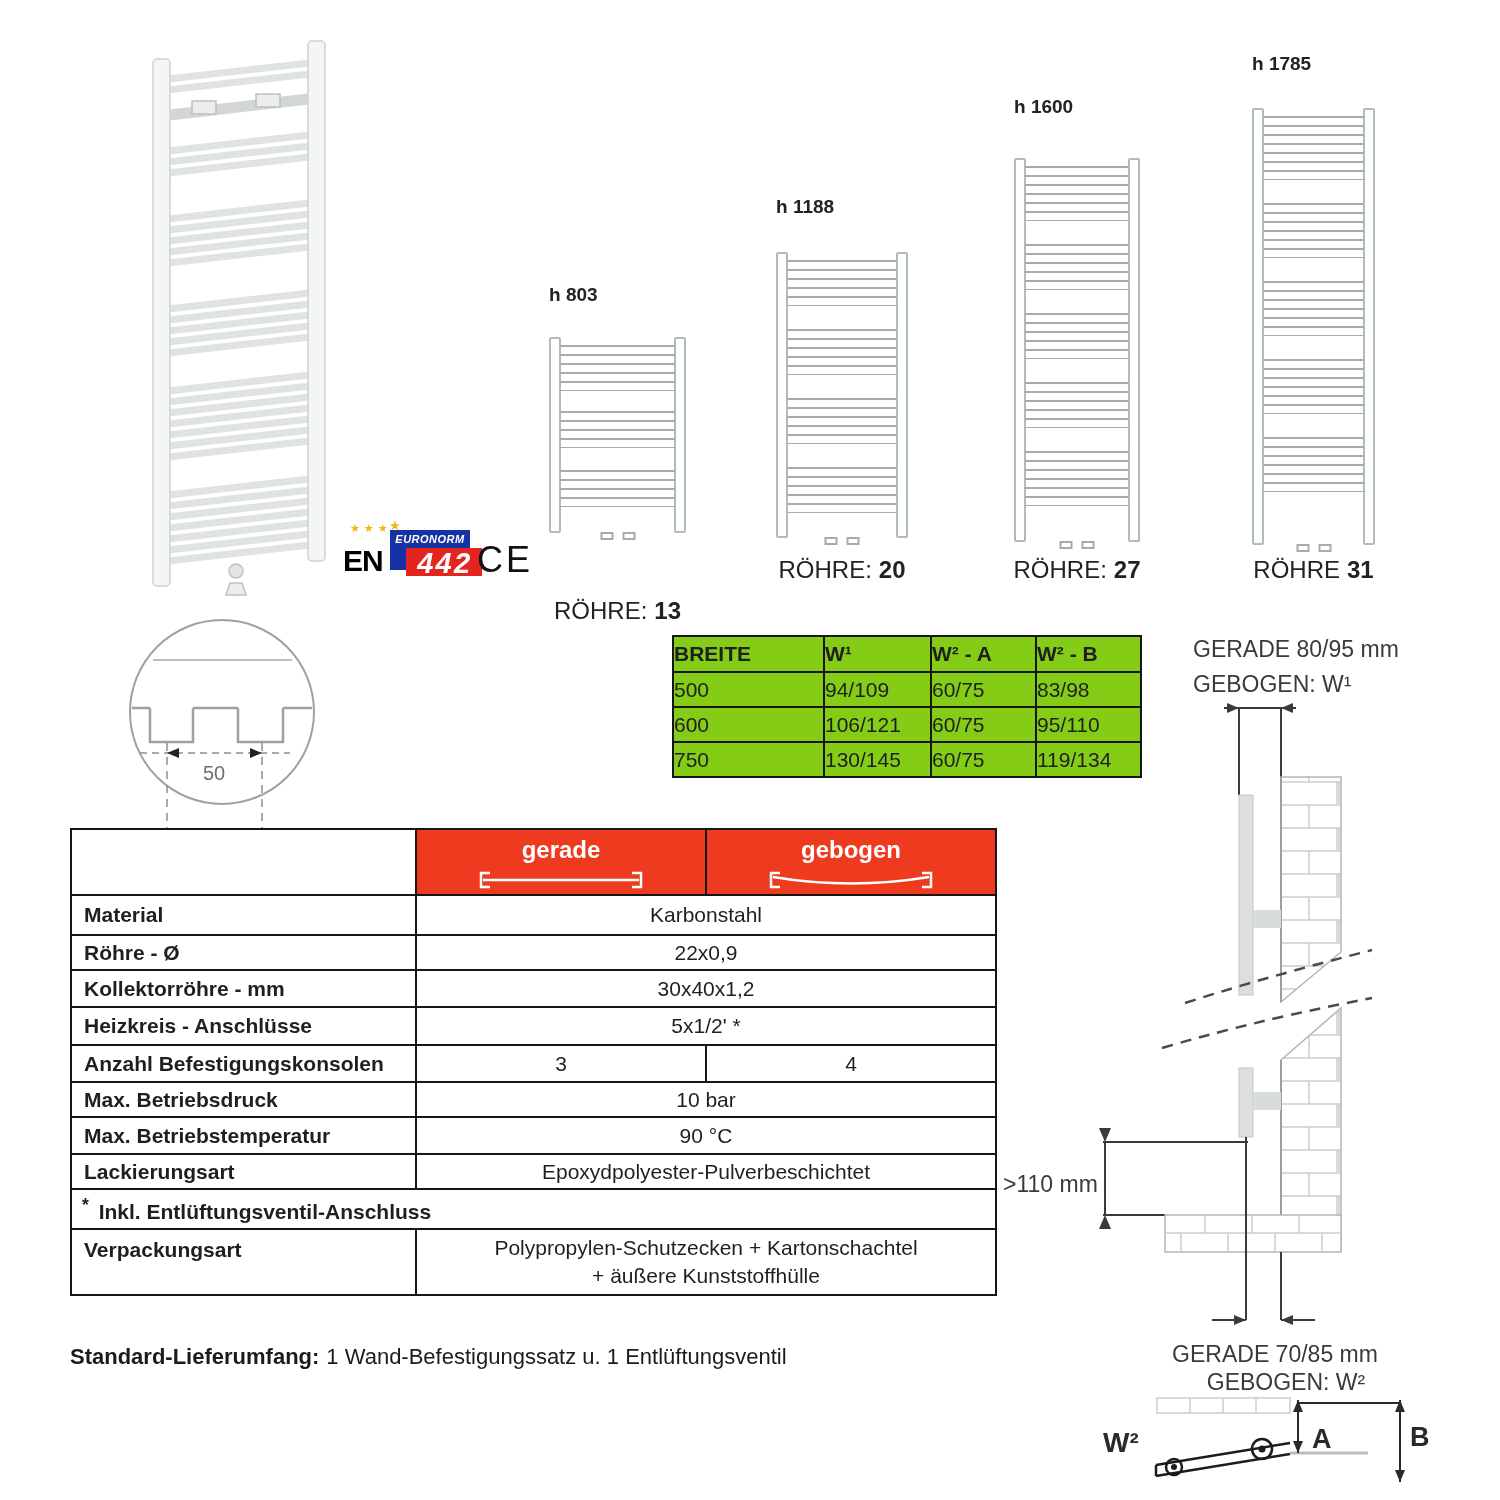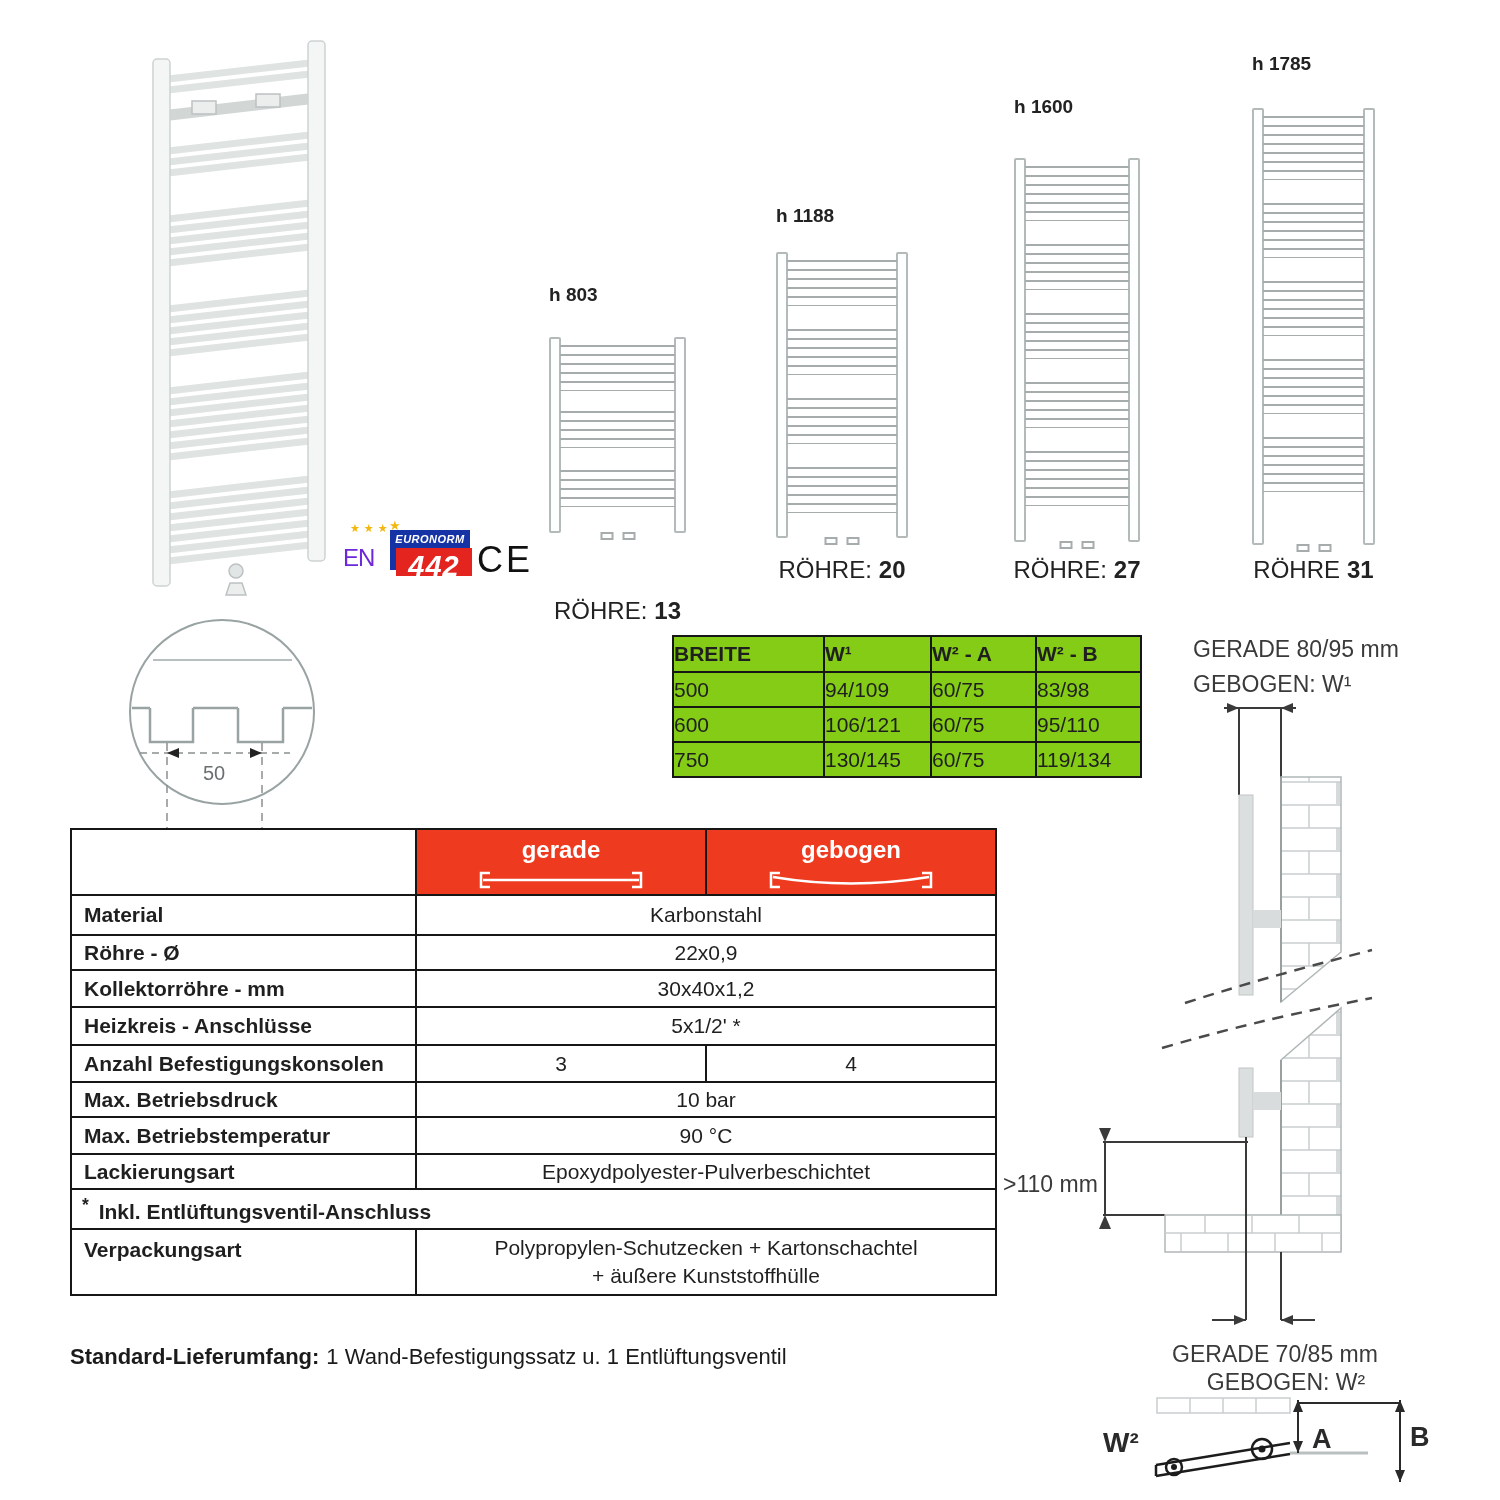--- a/index.html
+++ b/index.html
@@ -19,24 +19,24 @@
   .schem .feet{position:absolute;bottom:-7px;left:50%;transform:translateX(-50%);display:flex;gap:9px;}
   .schem .feet i{display:block;width:13px;height:8px;border:2px solid var(--mgray);background:#fff;}
   .h-label{position:absolute;font-size:19px;font-weight:bold;color:#222;text-align:left;}
   .roehre{position:absolute;font-size:24px;color:#222;text-align:center;white-space:nowrap;}
   .roehre b{margin-left:7px;}
 
   
   .badge{position:absolute;left:343px;top:522px;width:160px;height:66px;}
   .badge .stars{position:absolute;left:7px;top:0;font-size:11px;color:var(--star);letter-spacing:4px;}
   .badge .star2{position:absolute;left:46px;top:-4px;font-size:13px;color:var(--star);}
-  .badge .en{position:absolute;left:0;top:22px;font-size:24px;font-weight:normal;color:#6d28d9;letter-spacing:-1px;}
+  .badge .en{position:absolute;left:0;top:22px;font-size:30px;font-weight:bold;color:#000000;letter-spacing:-1px;}
   .badge .bluebox{position:absolute;left:47px;top:8px;width:80px;height:40px;background:var(--badge-blue);}
   .badge .bluebox span{display:block;text-align:center;font-size:11px;font-weight:bold;font-style:italic;color:#fff;margin-top:3px;letter-spacing:0.5px;}
-  .badge .redbox{position:absolute;left:53px;top:26px;width:76px;height:28px;background:var(--badge-red);text-align:center;}
+  .badge .redbox{position:absolute;left:63px;top:26px;width:76px;height:28px;background:var(--badge-red);text-align:center;font-family:Liberation Mono, monospace;}
   .badge .redbox span{font-size:29px;font-weight:bold;font-style:italic;color:#fff;line-height:36px;letter-spacing:1px;}
   .badge .ce{position:absolute;left:134px;top:16px;font-size:36px;font-weight:500;color:#111;letter-spacing:3px;transform:scaleY(1.05);}
 
   
   table{border-collapse:collapse;}
   .breite{position:absolute;left:672px;top:635px;table-layout:fixed;}
   .breite th,.breite td{border:2px solid #161616;font-size:21px;text-align:left;background:#84cc16;}
   .breite th{font-weight:bold;height:36px;}
   .breite td{height:35px;font-weight:normal;}
 
@@ -133,21 +133,21 @@
     <div class="rg" style="top:133px;height:37px;"></div>
     <div class="feet">
         <i></i>
         <i></i>
       </div>
   </div>
   <div class="roehre" style="left:519px;top:556px;width:197px;margin-top:41px;">
     <span>RÖHRE:</span><b>13</b>
   </div>
 
-  <div class="h-label" style="left:776px;top:205px;width:132px;">h 1188</div>
+  <div class="h-label" style="left:776px;top:196px;width:132px;">h 1188</div>
   <div class="schem" style="left:776px;top:252px;width:132px;height:286px;">
     <div class="rail l"></div>
       <div class="rail r"></div>
     <div class="rg" style="top:8px;height:46px;"></div>
     <div class="rg" style="top:77px;height:46px;"></div>
     <div class="rg" style="top:146px;height:46px;"></div>
     <div class="rg" style="top:215px;height:46px;"></div>
     <div class="feet">
         <i></i>
         <i></i>

